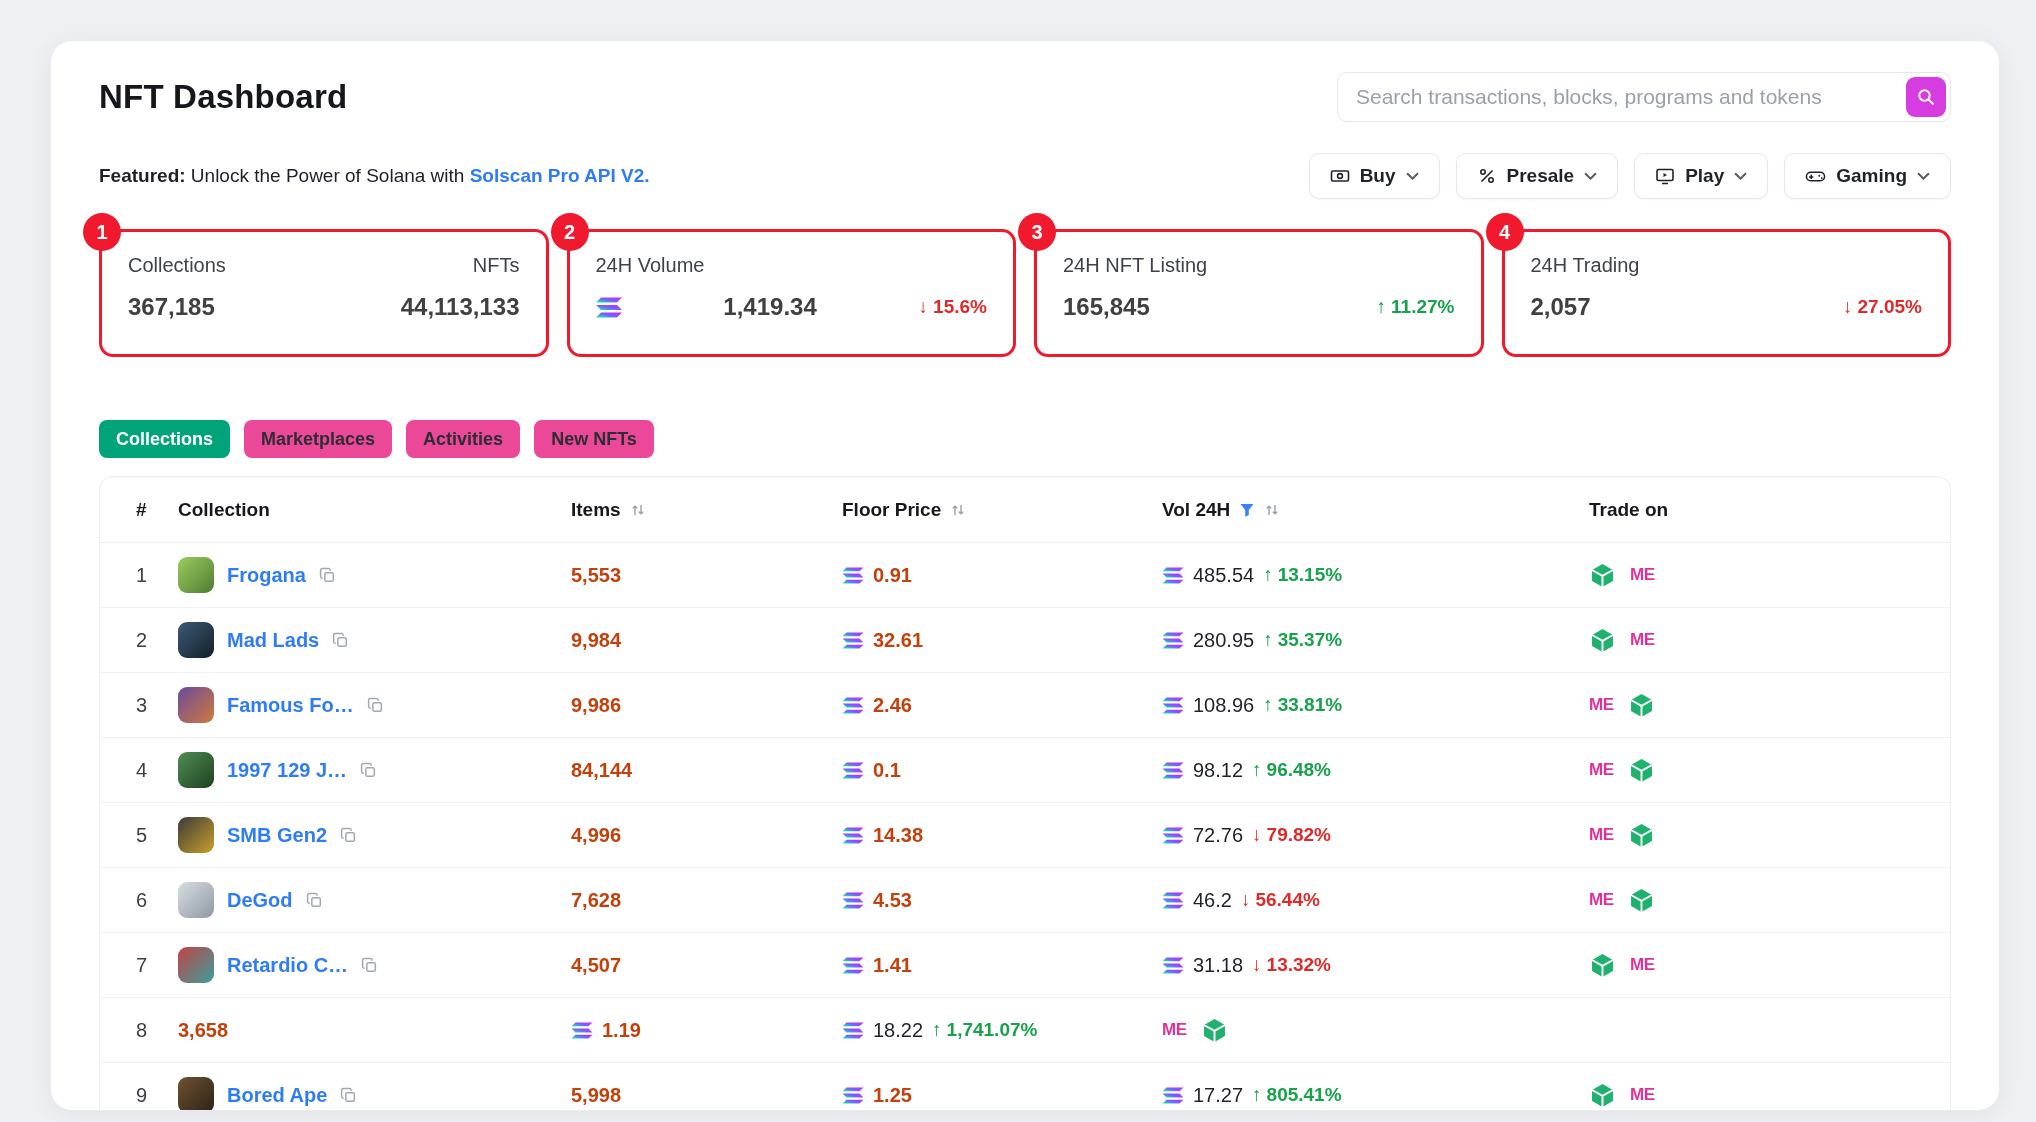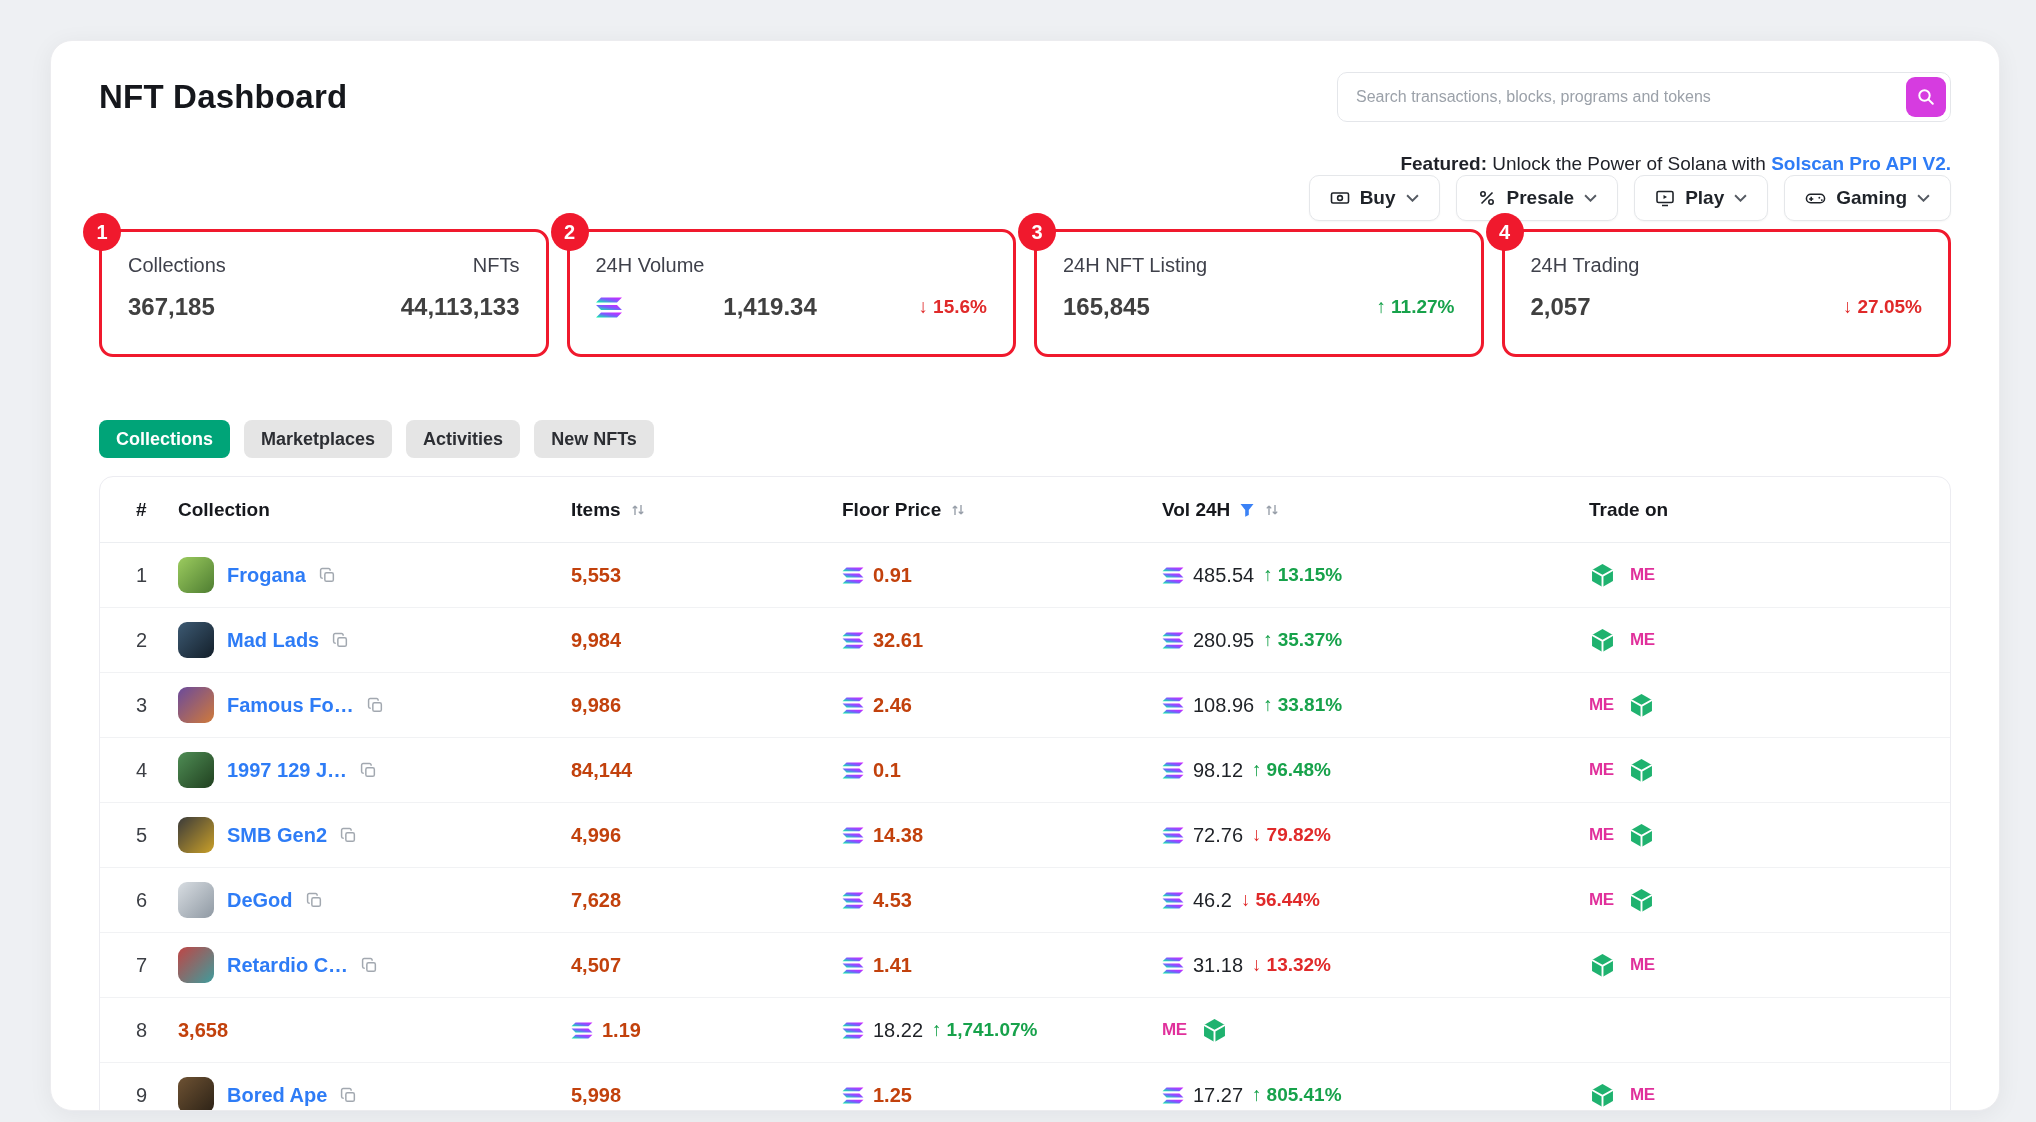--- a/index.html
+++ b/index.html
@@ -22,31 +22,31 @@
     box-shadow:0 4px 24px rgba(15,23,42,.06);
     overflow:hidden;
   }
   
   .topbar { display:flex; justify-content:space-between; align-items:center; height:52px; }
   .page-title { font-size:33px; font-weight:700; color:#15171c; margin:0; letter-spacing:.2px; }
   .searchbox { position:relative; width:614px; height:50px; }
   .searchbox input {
     width:100%; height:100%;
     border:1px solid #e4e6ea; border-radius:10px;
-    padding:0 60px 0 18px; font-size:16px; color:#1f2227;
+    padding:0 60px 0 18px; font-size:21px; color:#1f2227;
     font-family:inherit; outline:none; background:#fff;
   }
   .searchbox input::placeholder { color:#9ba1a9; }
   .search-btn {
     position:absolute; right:5px; top:5px; width:40px; height:40px;
     border:none; border-radius:9px; background:#d63ce0;
     display:flex; align-items:center; justify-content:center; cursor:pointer;
   }
   
-  .subbar { display:flex; justify-content:space-between; align-items:flex-end; margin-top:30px; height:46px;flex-direction:column; }
+  .subbar { display:flex; justify-content:space-between; align-items:center; margin-top:30px; height:46px; }
   .featured { font-size:19px; margin:0; color:#1f2128; }
   .featured strong { font-weight:700; }
   .featured a { color:#2e7cf6; font-weight:700; text-decoration:none; cursor:pointer; }
   .actions { display:flex; gap:16px; }
   .action-btn {
     display:flex; align-items:center; gap:10px;
     height:46px; padding:0 20px;
     background:#fff; border:1px solid #e5e7ea; border-radius:10px;
     font-size:19px; font-weight:700; color:#1f2329; font-family:inherit;
     box-shadow:0 1px 2px rgba(0,0,0,.04); cursor:pointer;
@@ -72,21 +72,21 @@
   .two-col .col.right { text-align:right; }
   .two-col .stat-val { margin-top:16px; }
   .chg { display:inline-flex; align-items:center; gap:5px; font-weight:700; font-size:19px; }
   .chg.up { color:#17a24b; }
   .chg.down { color:#e02a2a; }
   
   .tabs { display:flex; gap:14px; margin-top:63px; }
   .tab {
     height:38px; padding:0 17px; border:none; border-radius:8px;
     font-size:18px; font-weight:700; font-family:inherit; cursor:pointer;
-    background:#e5e5e5; color:#2c2e33; display:flex; align-items:center;
+    background:#ec4899; color:#2c2e33; display:flex; align-items:center;
   }
   .tab.active { background:#00a478; color:#fff; }
   
   .table-card {
     margin-top:18px; background:#fff;
     border:1px solid #ececf1; border-radius:14px 14px 0 0;
     overflow:hidden;
   }
   .trow, .thead {
     display:grid;

